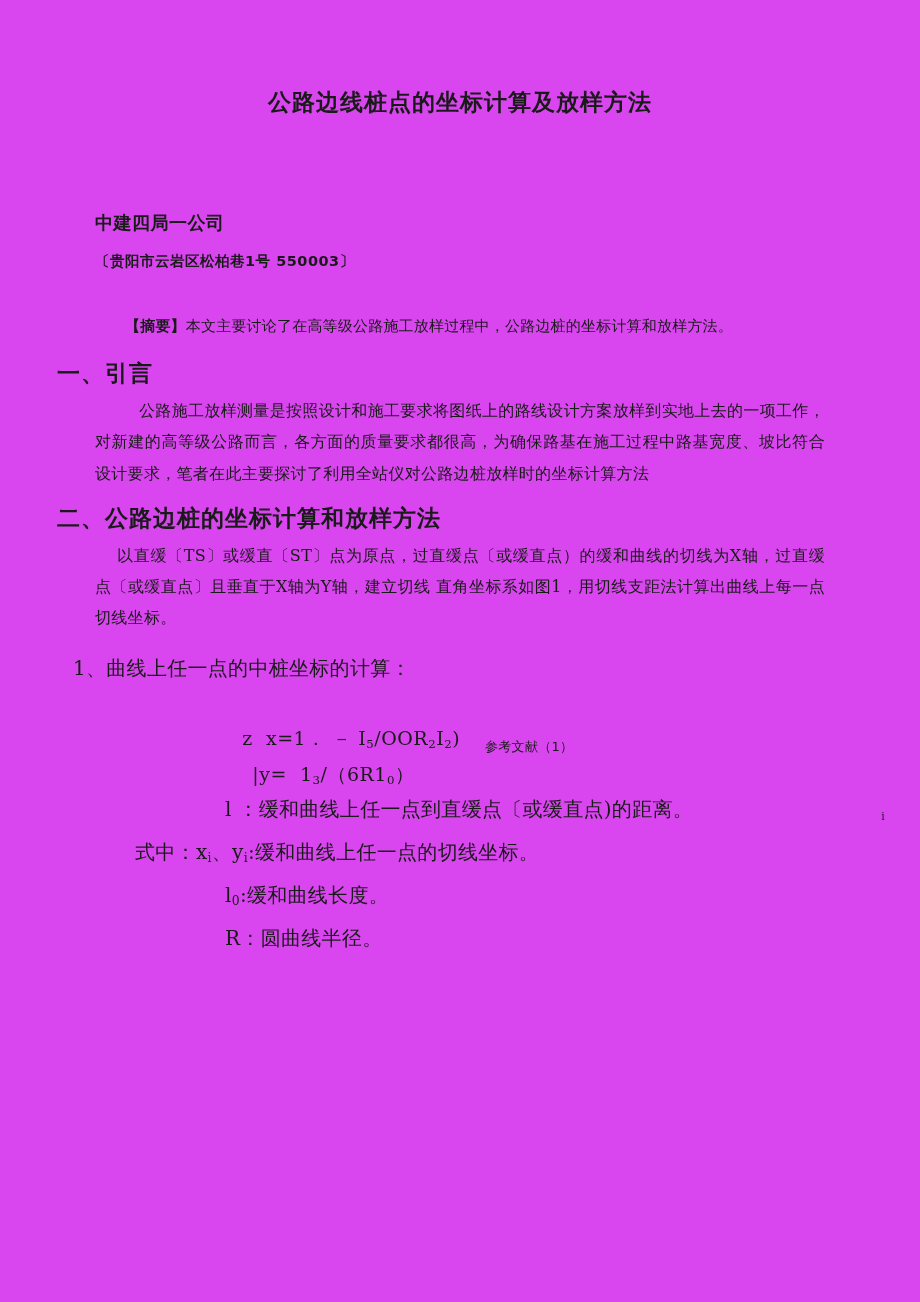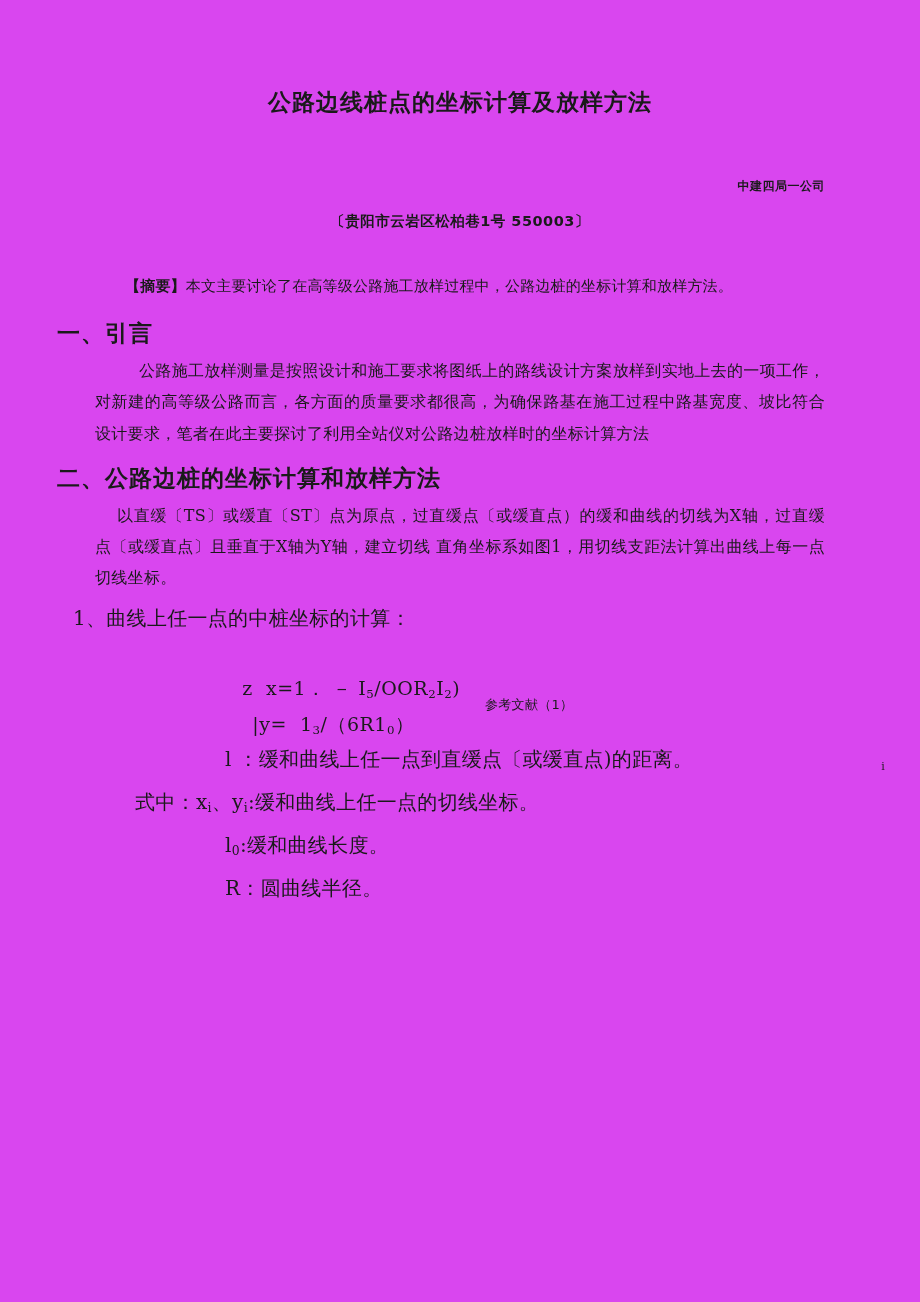--- a/index.html
+++ b/index.html
@@ -30,29 +30,29 @@
   .doc-title {
     text-align: center;
     font-size: 23px;
     font-weight: bold;
     letter-spacing: 1px;
     margin-top: 88px;
     line-height: 1.3;
     font-family: "DejaVu Sans", "Liberation Sans", sans-serif;
   }
   .author {
-    text-align: right;
-    font-size: 12px;
-    font-weight: bold;
-    margin-top: 60px;
+    text-align: left;
+    font-size: 18px;
+    font-weight: bold;
+    margin-top: 93px;
     letter-spacing: 0.5px;
     font-family: "DejaVu Sans", "Liberation Sans", sans-serif;
   }
   .address {
-    text-align: center;
+    text-align: left;
     font-size: 14.5px;
     font-weight: bold;
     margin-top: 17px;
     letter-spacing: 0.5px;
     font-family: "DejaVu Sans", "Liberation Sans", sans-serif;
   }
 
   
   .abstract {
     font-size: 15px;
@@ -87,21 +87,21 @@
     margin-top: 6px;
     letter-spacing: 0.3px;
     text-align: justify;
   }
   .para.hang {
     text-indent: 22px;
   }
   .line-item {
     font-size: 20px;
     line-height: 1.95;
-    margin-top: 6px;
+    margin-top: 16px;
     margin-left: -22px;
     letter-spacing: 0.3px;
   }
 
   
   .formula-block {
     margin-top: 16px;
     position: relative;
     height: 82px;
   }
@@ -110,21 +110,21 @@
     font-size: 19px;
     font-family: "DejaVu Serif", "Liberation Serif", serif;
     letter-spacing: 0.5px;
     white-space: pre;
   }
   .formula-line.l1 { left: 95px; top: 0px; text-align: center; }
   .formula-line.l2 { left: 105px; top: 36px; }
   .formula-ref {
     position: absolute;
     left: 390px;
-    top: 42px;
+    top: 34px;
     font-size: 13px;
     font-family: "DejaVu Sans", "Liberation Sans", sans-serif;
     letter-spacing: 0.3px;
   }
   sub {
     font-size: 0.62em;
     vertical-align: -0.22em;
   }
 
   

